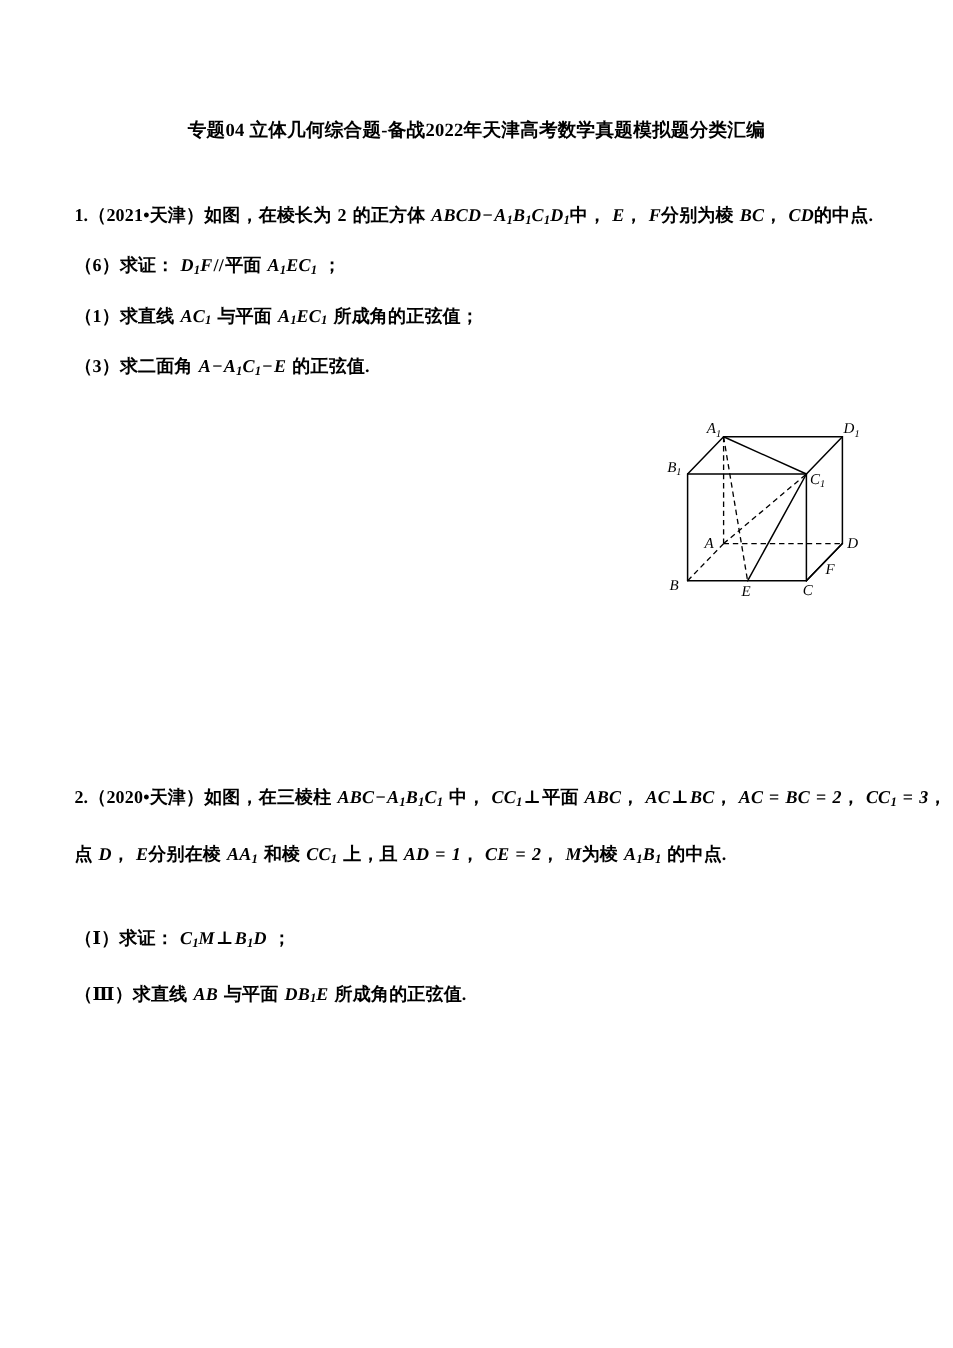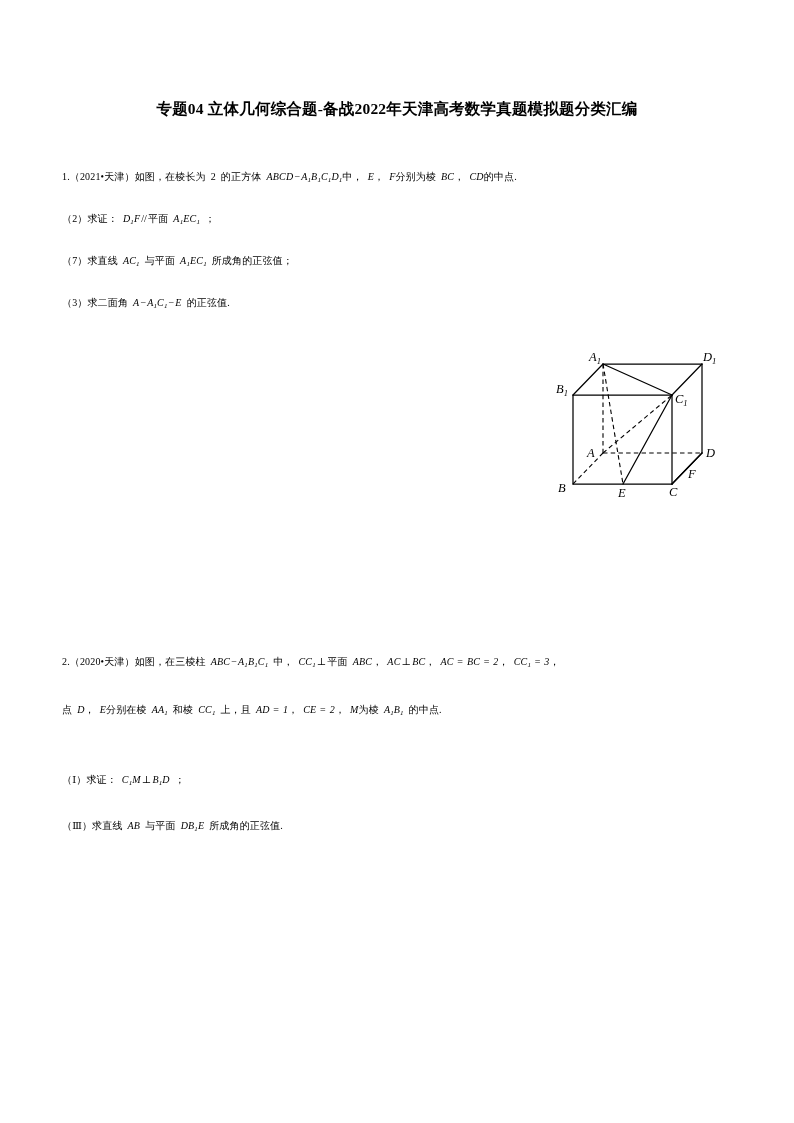--- a/index.html
+++ b/index.html
@@ -34,24 +34,25 @@
     font-weight: bold;
     letter-spacing: 0.2px;
     line-height: 1.25;
     white-space: nowrap;
   }
 
   
   .qline {
     position: absolute;
     left: 62px;
-    font-size: 10px;
+    font-size: 15px;
     line-height: 1.35;
     white-space: nowrap;
     letter-spacing: 0.15px;
+    font-weight: bold;
   }
 
   
   i.m {
     font-style: italic;
     font-family: "Liberation Serif", "DejaVu Serif", serif;
     letter-spacing: 0.2px;
   }
   i.m sub {
     font-style: italic;
@@ -90,25 +91,25 @@
 
 <div class="page">
 
   <div class="doc-title">专题04 立体几何综合题-备战2022年天津高考数学真题模拟题分类汇编</div>
 
   <div class="qline" style="top:170px;">
     <span>1.（2021•天津）如图，在棱长为</span><span class="sp"></span><span>2</span><span class="sp"></span><span>的正方体</span><span class="sp"></span><i class="m">ABCD<span class="op">−</span>A<sub>1</sub>B<sub>1</sub>C<sub>1</sub>D<sub>1</sub></i><span>中，</span><span class="sp"></span><i class="m">E</i><span>，</span><span class="sp"></span><i class="m">F</i><span>分别为棱</span><span class="sp"></span><i class="m">BC</i><span>，</span><span class="sp"></span><i class="m">CD</i><span>的中点.</span>
   </div>
 
   <div class="qline" style="top:212px;">
-    <span>（2）求证：</span><span class="sp"></span><i class="m">D<sub>1</sub>F</i><span class="op">//</span><span>平面</span><span class="sp"></span><i class="m">A<sub>1</sub>EC<sub>1</sub></i><span class="sp"></span><span>；</span>
+    <span>（6）求证：</span><span class="sp"></span><i class="m">D<sub>1</sub>F</i><span class="op">//</span><span>平面</span><span class="sp"></span><i class="m">A<sub>1</sub>EC<sub>1</sub></i><span class="sp"></span><span>；</span>
   </div>
 
   <div class="qline" style="top:254px;">
-    <span>（7）求直线</span><span class="sp"></span><i class="m">AC<sub>1</sub></i><span class="sp"></span><span>与平面</span><span class="sp"></span><i class="m">A<sub>1</sub>EC<sub>1</sub></i><span class="sp"></span><span>所成角的正弦值；</span>
+    <span>（1）求直线</span><span class="sp"></span><i class="m">AC<sub>1</sub></i><span class="sp"></span><span>与平面</span><span class="sp"></span><i class="m">A<sub>1</sub>EC<sub>1</sub></i><span class="sp"></span><span>所成角的正弦值；</span>
   </div>
 
   <div class="qline" style="top:296px;">
     <span>（3）求二面角</span><span class="sp"></span><i class="m">A<span class="op">−</span>A<sub>1</sub>C<sub>1</sub><span class="op">−</span>E</i><span class="sp"></span><span>的正弦值.</span>
   </div>
 
   <div class="figure-cube">
     <svg width="185" height="175" viewBox="0 0 185 175" xmlns="http://www.w3.org/2000/svg">
 
       <g fill="none" stroke="#000000" stroke-width="1.25" stroke-linecap="round">

